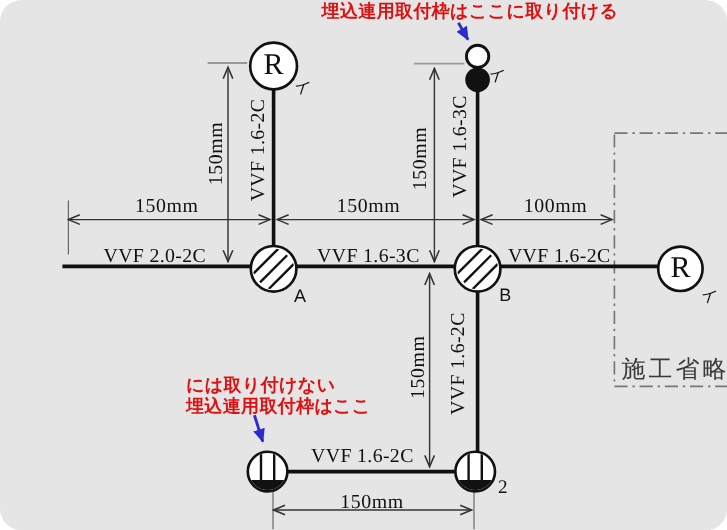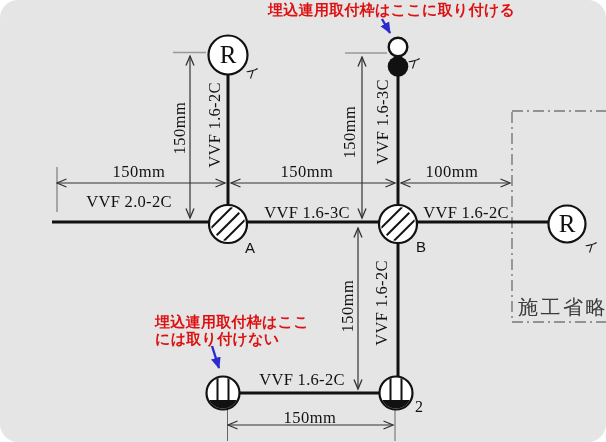--- a/index.html
+++ b/index.html
@@ -116,37 +116,37 @@
         <line x1="401.5" y1="376" x2="401.5" y2="404" stroke="#111" stroke-width="2"></line>
       </g>
     </g>
 
     <line x1="382" y1="19" x2="390" y2="33" stroke="#2b2bd0" stroke-width="2.4" marker-end="url(#bA)"></line>
     <line x1="212" y1="346" x2="219" y2="368" stroke="#2b2bd0" stroke-width="2.4" marker-end="url(#bA)"></line>
   </svg>
 
   <div class="t note" style="left:268px;top:1px;">埋込連用取付枠はここに取り付ける</div>
   <div class="t note" style="left:155px;top:313px;">
+    <div>には取り付けない</div>
     <div>埋込連用取付枠はここ</div>
-    <div>には取り付けない</div>
   </div>
 
 
-  <div class="t cab cx" style="left:129px;top:192px;">VVF 2.0-2C</div>
+  <div class="t cab cx" style="left:129px;top:203px;">VVF 2.0-2C</div>
   <div class="t cab cx" style="left:307px;top:203px;">VVF 1.6-3C</div>
   <div class="t cab cx" style="left:466px;top:203px;">VVF 1.6-2C</div>
   <div class="t cab cx" style="left:302px;top:370px;">VVF 1.6-2C</div>
 
   <div class="t cab vert" style="left:215px;top:125px;">VVF 1.6-2C</div>
   <div class="t cab vert" style="left:383px;top:122px;">VVF 1.6-3C</div>
   <div class="t cab vert" style="left:382px;top:303px;">VVF 1.6-2C</div>
 
   <div class="t dim cx" style="left:139px;top:162px;">150mm</div>
   <div class="t dim cx" style="left:307px;top:162px;">150mm</div>
-  <div class="t dim cx" style="left:452px;top:162px;">100mm</div>
+  <div class="t dim cx" style="left:463px;top:162px;">100mm</div>
   <div class="t dim vert" style="left:180px;top:128px;">150mm</div>
   <div class="t dim vert" style="left:350px;top:132px;">150mm</div>
   <div class="t dim vert" style="left:348px;top:306px;">150mm</div>
   <div class="t dim cx" style="left:310px;top:408px;">150mm</div>
 
   <div class="t rlet" style="left:228px;top:56px;">R</div>
   <div class="t kat" style="left:252px;top:73px;">イ</div>
   <div class="t kat" style="left:414px;top:63px;">イ</div>
   <div class="t rlet" style="left:567px;top:225px;">R</div>
   <div class="t kat" style="left:591px;top:247px;">イ</div>

